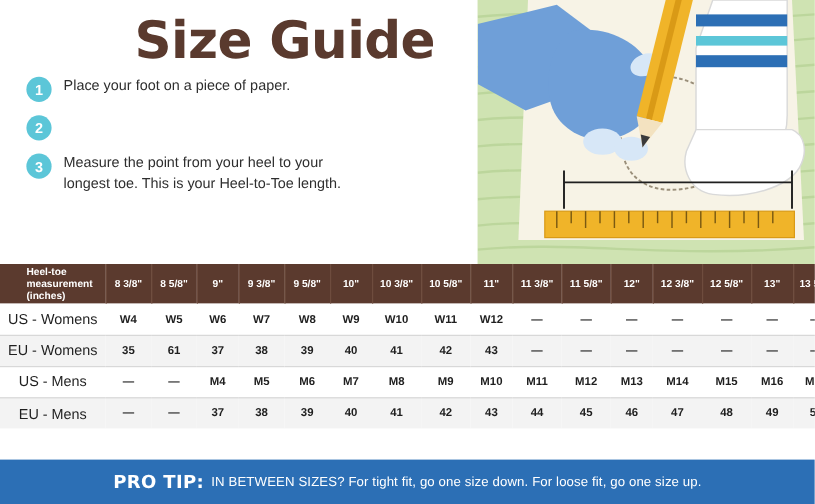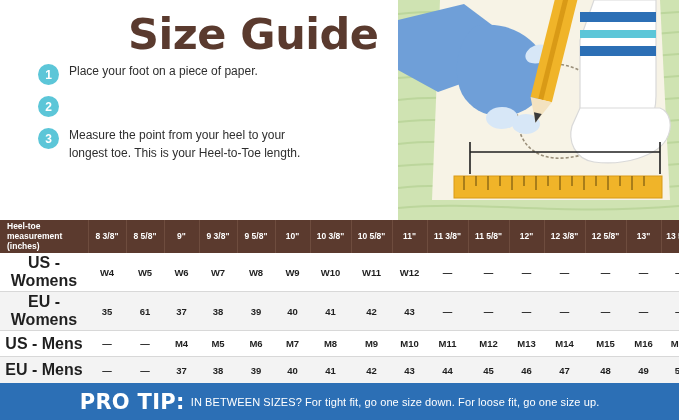--- a/index.html
+++ b/index.html
@@ -22,21 +22,21 @@
     position: absolute;
     top: 0; left: 0;
     width: 679px;
     height: 220px;
     display: flex;
   }
   .top-left {
     width: 398px;
     height: 220px;
     background: #ffffff;
-    padding: 6px 10px 0 38px;
+    padding: 6px 10px 0 22px;
     position: relative;
   }
   .title {
     font-family: "DejaVu Sans", sans-serif;
     font-weight: bold;
     font-size: 43px;
     letter-spacing: -0.5px;
     color: #5a3a2e;
     margin: 6px 0 6px 90px;
     line-height: 1.05;
@@ -100,35 +100,35 @@
     font-weight: bold;
     height: 32px;
     vertical-align: middle;
     text-align: center;
     border-right: 1px solid #6e4c3e;
     padding: 2px 1px;
     line-height: 1.15;
   }
   thead th.first {
     text-align: left;
-    padding-left: 7px;
+    padding-left: 22px;
     font-size: 8.5px;
   }
   tbody td {
     font-size: 9.5px;
     height: 26px;
     text-align: center;
     color: #1f1f1f;
     border-bottom: 1px solid #d8d8d8;
     font-weight: 600;
   }
   tbody td.rowlabel {
     text-align: center;
-    font-weight: bold;
-    font-size: 16px;
+    font-weight: normal;
+    font-size: 12px;
   }
   tbody tr.alt td {
     background: #f3f3f3;
   }
   tbody tr.white td {
     background: #ffffff;
   }
   tbody tr:last-child td { border-bottom: none; }
 
   
@@ -141,21 +141,21 @@
     color: #ffffff;
     display: flex;
     align-items: center;
     justify-content: center;
     font-size: 12.5px;
     letter-spacing: 0.1px;
   }
   .protip .lead {
     font-family: "DejaVu Sans", sans-serif;
     font-weight: bold;
-    font-size: 21px;
+    font-size: 15px;
     margin-right: 6px;
     letter-spacing: 0.3px;
   }
   .protip .body { font-weight: normal; font-size: 11px; }
 </style>
 </head>
 <body>
 
 <div id="page">
 

